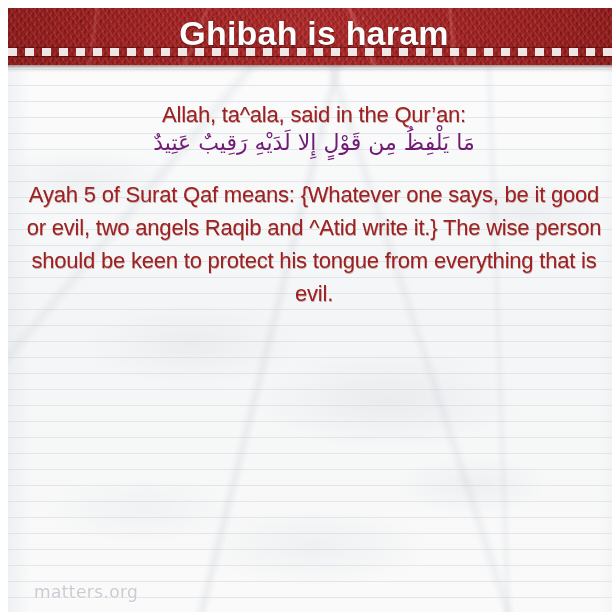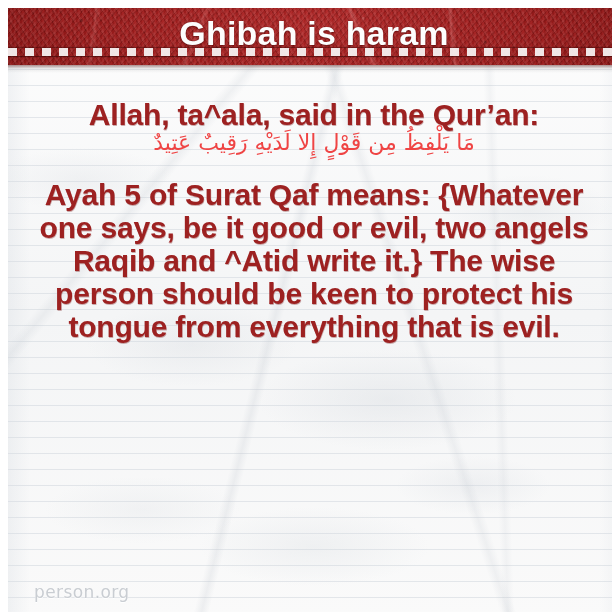--- a/index.html
+++ b/index.html
@@ -133,36 +133,36 @@
     z-index:5;
   }
 
   .bodytext {
     position:absolute;
     left:8px;
     width:596px;
     text-align:center;
     color:#9d2121;
     font-family:"Liberation Sans", sans-serif;
-    font-weight:bold;
-    font-size:30px;
+    font-weight:normal;
+    font-size:22px;
     line-height:33px;
     letter-spacing:-0.2px;
     text-shadow:0.5px 0.5px 0 rgba(120,30,30,0.35);
   }
 
   .line-intro { top:86px; }
 
   .ayah-arabic {
     position:absolute;
     left:8px; top:117px;
     width:596px;
     text-align:center;
     direction:rtl;
-    color:#ef4444;
+    color:#701a75;
     font-family:"DejaVu Sans", sans-serif;
     font-weight:normal;
     font-size:22px;
     line-height:28px;
   }
 
   .para-one  { top:166px; }
   .para-two  { top:403px; }
 
   
@@ -198,15 +198,15 @@
   <div class="content">
 
     <div class="bodytext line-intro">Allah, ta^ala, said in the Qur’an:</div>
 
     <div class="ayah-arabic">مَا يَلْفِظُ مِن قَوْلٍ إِلا لَدَيْهِ رَقِيبٌ عَتِيدٌ</div>
 
     <div class="bodytext para-one">Ayah 5 of Surat Qaf means: {Whatever one says, be it good or evil, two angels Raqib and ^Atid write it.} The wise person should be keen to protect his tongue from everything that is evil.</div>
 
   </div>
 
-  <div class="watermark">person.org</div>
+  <div class="watermark">matters.org</div>
 
 </div>
 
 </body></html>

